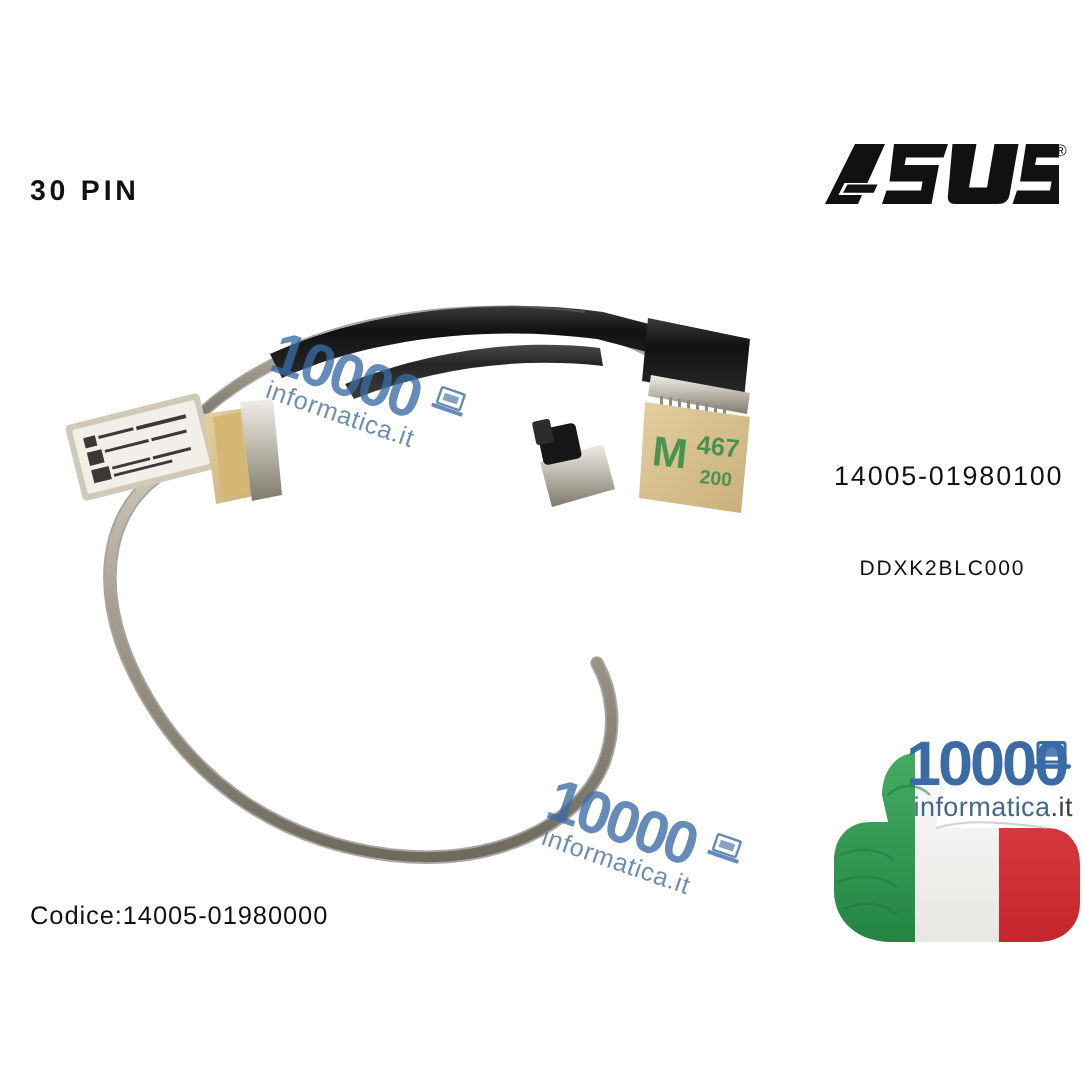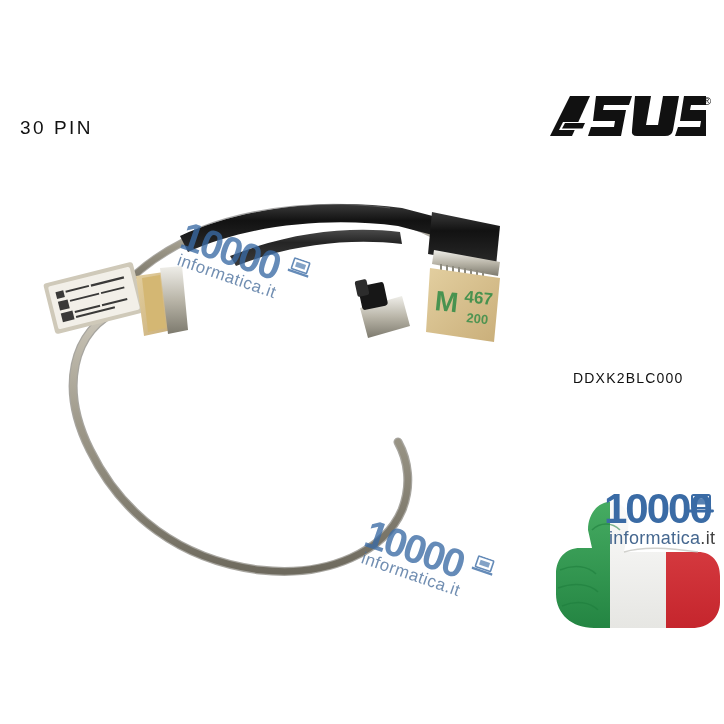--- a/index.html
+++ b/index.html
@@ -23,21 +23,21 @@
     position: absolute;
     color: #111111;
     font-family: "Liberation Sans", sans-serif;
     white-space: nowrap;
   }
   #pin-label {
     left: 20px;
     top: 117px;
     font-size: 19px;
     letter-spacing: 2.5px;
-    font-weight: 400;
+    font-weight: 700;
     text-align: right;
   }
   #part-number-1 {
     left: 556px;
     top: 307px;
     font-size: 18px;
     letter-spacing: 1.2px;
     font-weight: 500;
   }
   #part-number-2 {
@@ -304,22 +304,24 @@
     <div class="wm-sub">informatica.it</div>
     <span class="wm-laptop">
       <svg width="22" height="18" viewBox="0 0 22 18" xmlns="http://www.w3.org/2000/svg">
         <rect x="3" y="1" width="16" height="11" rx="1" fill="none" stroke="#3a6ba5" stroke-width="1.6"></rect>
         <rect x="6" y="4" width="10" height="5" fill="#3a6ba5" opacity=".8"></rect>
         <rect x="0" y="13" width="22" height="2.6" rx="1" fill="#3a6ba5"></rect>
       </svg>
     </span>
   </div>
 
+  <div class="txt" id="part-number-1">14005-01980100</div>
   <div class="txt" id="part-number-2">DDXK2BLC000</div>
 
+  <div class="txt" id="codice-label">Codice:14005-01980000</div>
 
   <div id="brand-block">
 
     <div id="thumb-hand">
       <svg width="176" height="175" viewBox="0 0 176 175" xmlns="http://www.w3.org/2000/svg">
         <defs>
           <clipPath id="handClip">
             <path d="M40 52 C 40 34, 52 22, 66 24 C 78 26, 82 38, 80 52
                      L 76 74 L 150 74 C 164 74, 172 84, 172 98
                      L 172 124 C 172 140, 160 150, 144 150

